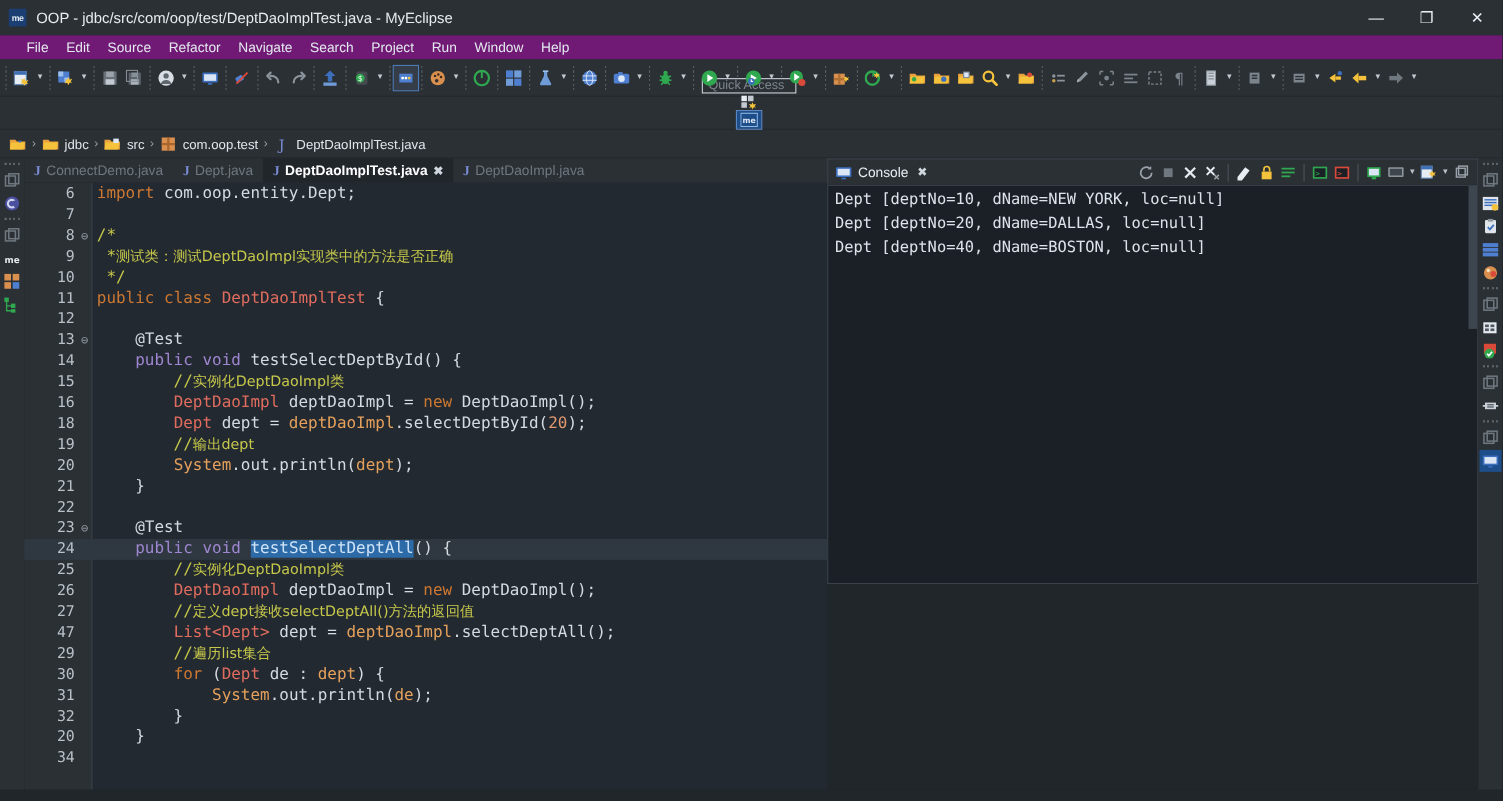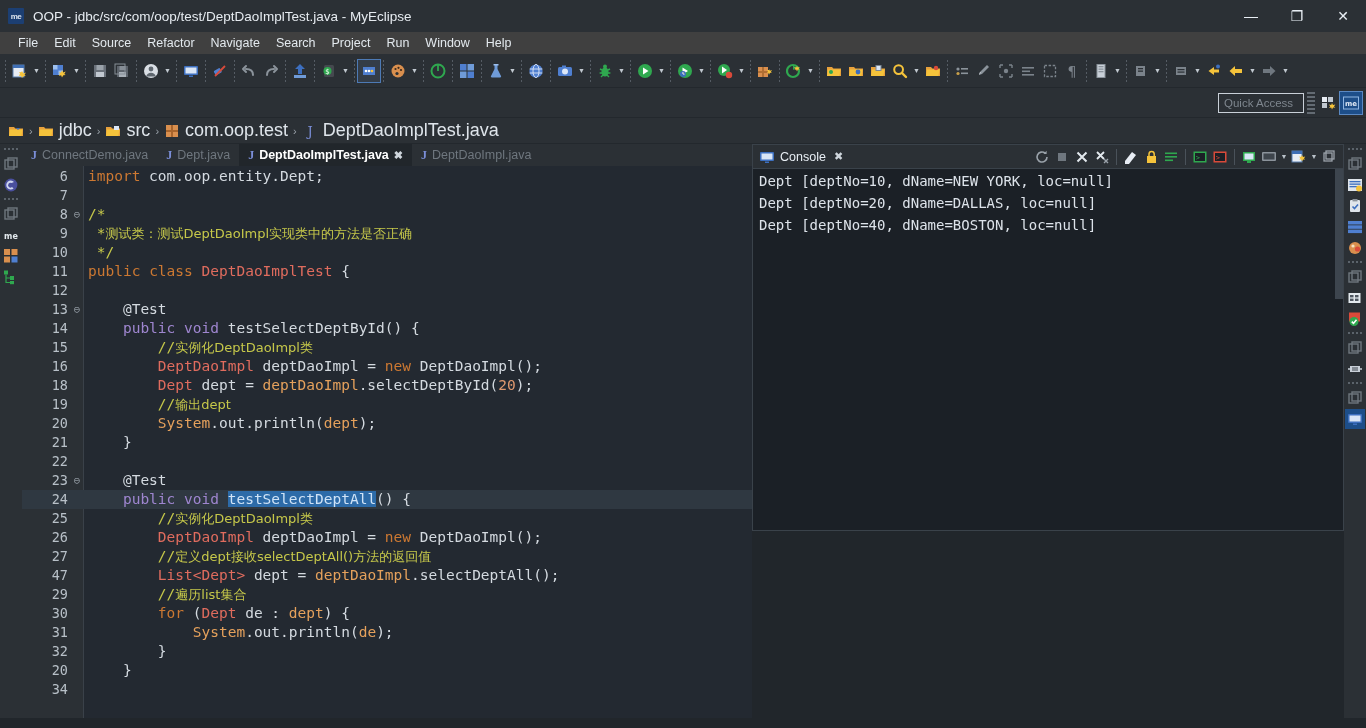--- a/index.html
+++ b/index.html
@@ -25,22 +25,22 @@
     font-family: "Liberation Sans", sans-serif; white-space: nowrap;
   }
   .winbtns { position: absolute; right: 0; top: 0; height: 32px; display: flex; }
   .winbtn {
     width: 46px; height: 32px; display: flex; align-items: center;
     justify-content: center; color: #e8eef4; font-size: 14px;
   }
 
   
   .menubar {
-    height: 22px; background: #404040; display: flex; align-items: center;
-    padding-left: 10px;
+    height: 22px; background: #701a75; display: flex; align-items: center;
+    padding-left: 16px;
   }
   .menuitem {
     font-size: 12.5px; color: #e3e9ee; padding: 2px 8px; white-space: nowrap;
   }
 
   
   .toolbar {
     height: 34px; background: #2b3035; display: flex; align-items: center;
     padding: 0 2px; border-bottom: 1px solid #23282d;
   }
@@ -56,41 +56,41 @@
   .tb-arrow {
     width: 11px; height: 22px; display: flex; align-items: center;
     justify-content: center; flex: none; color: #c2c9d1; font-size: 7px;
   }
   .tb-btn.sel { outline: 1px solid #4d7ab5; background: #343d48; }
   .ico { width: 16px; height: 16px; display: block; }
 
   
   .qarow {
     height: 30px; background: #2b3035; display: flex; align-items: center;
-    justify-content: flex-end; padding-right: 4px; border-bottom: 1px solid #23282d;
+    justify-content: flex-end; padding-right: 4px; border-bottom: 1px solid #23282d; flex-direction: column;
   }
   .qabox {
     border: 1px solid #c9d0d8; height: 20px; width: 86px; display: flex;
     align-items: center; padding-left: 5px; font-size: 11.5px; color: #7e868e;
     background: #2b3035;
   }
   .qa-dots {
     width: 8px; height: 22px; margin: 0 3px;
     background: repeating-linear-gradient(to bottom,#636b73 0 2px,transparent 2px 4px);
   }
   .persp-btn { width: 22px; height: 22px; display: flex; align-items: center; justify-content: center; }
   .persp-btn.active { background: #1d4e89; outline: 1px solid #5a88c2; }
 
   
   .breadcrumb {
     height: 26px; background: #2b3035; display: flex; align-items: center;
     padding-left: 8px; gap: 5px; border-bottom: 1px solid #23282d;
   }
   .bc-item { display: flex; align-items: center; gap: 5px; }
-  .bc-text { font-size: 18px; color: #dfe5eb; text-align: center; }
+  .bc-text { font-size: 12px; color: #dfe5eb; text-align: center; }
   .bc-sep { color: #9aa2aa; font-size: 11px; }
 
   
   .main { display: flex; height: 574px; background: #21262b; }
 
   .railL, .railR {
     width: 22px; background: #2b3035; display: flex; flex-direction: column;
     align-items: center; padding-top: 2px; gap: 1px; flex: none;
   }
   .rail-btn { width: 20px; height: 20px; display: flex; align-items: center; justify-content: center; }

